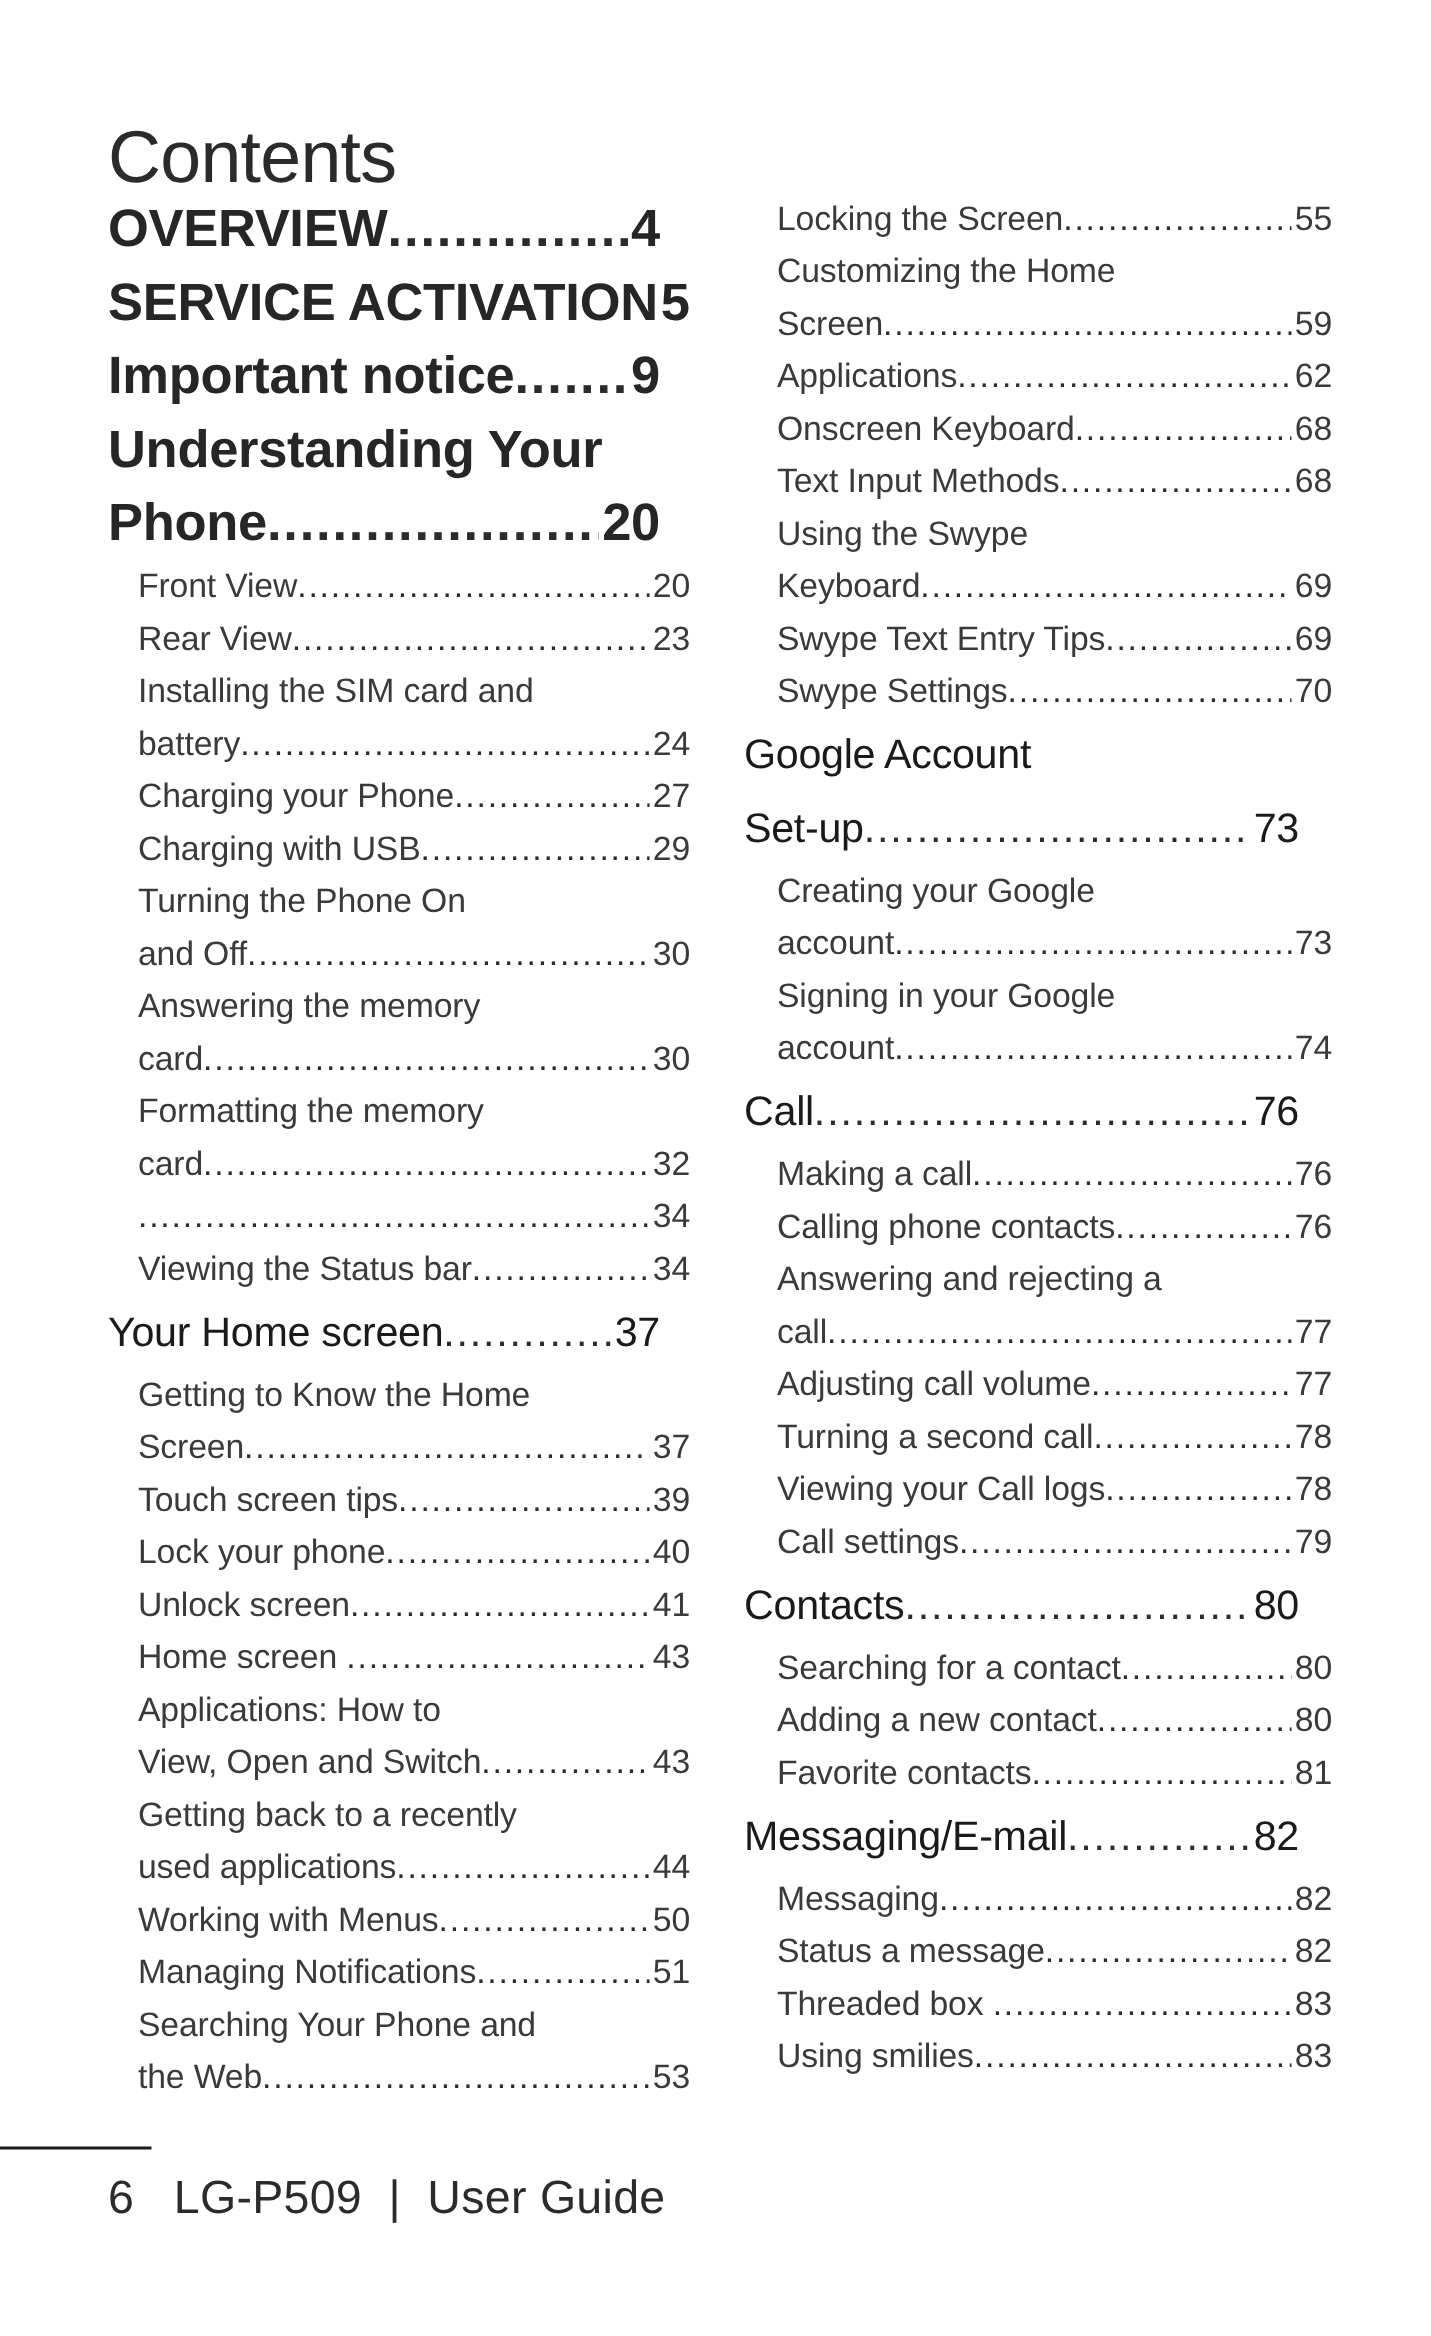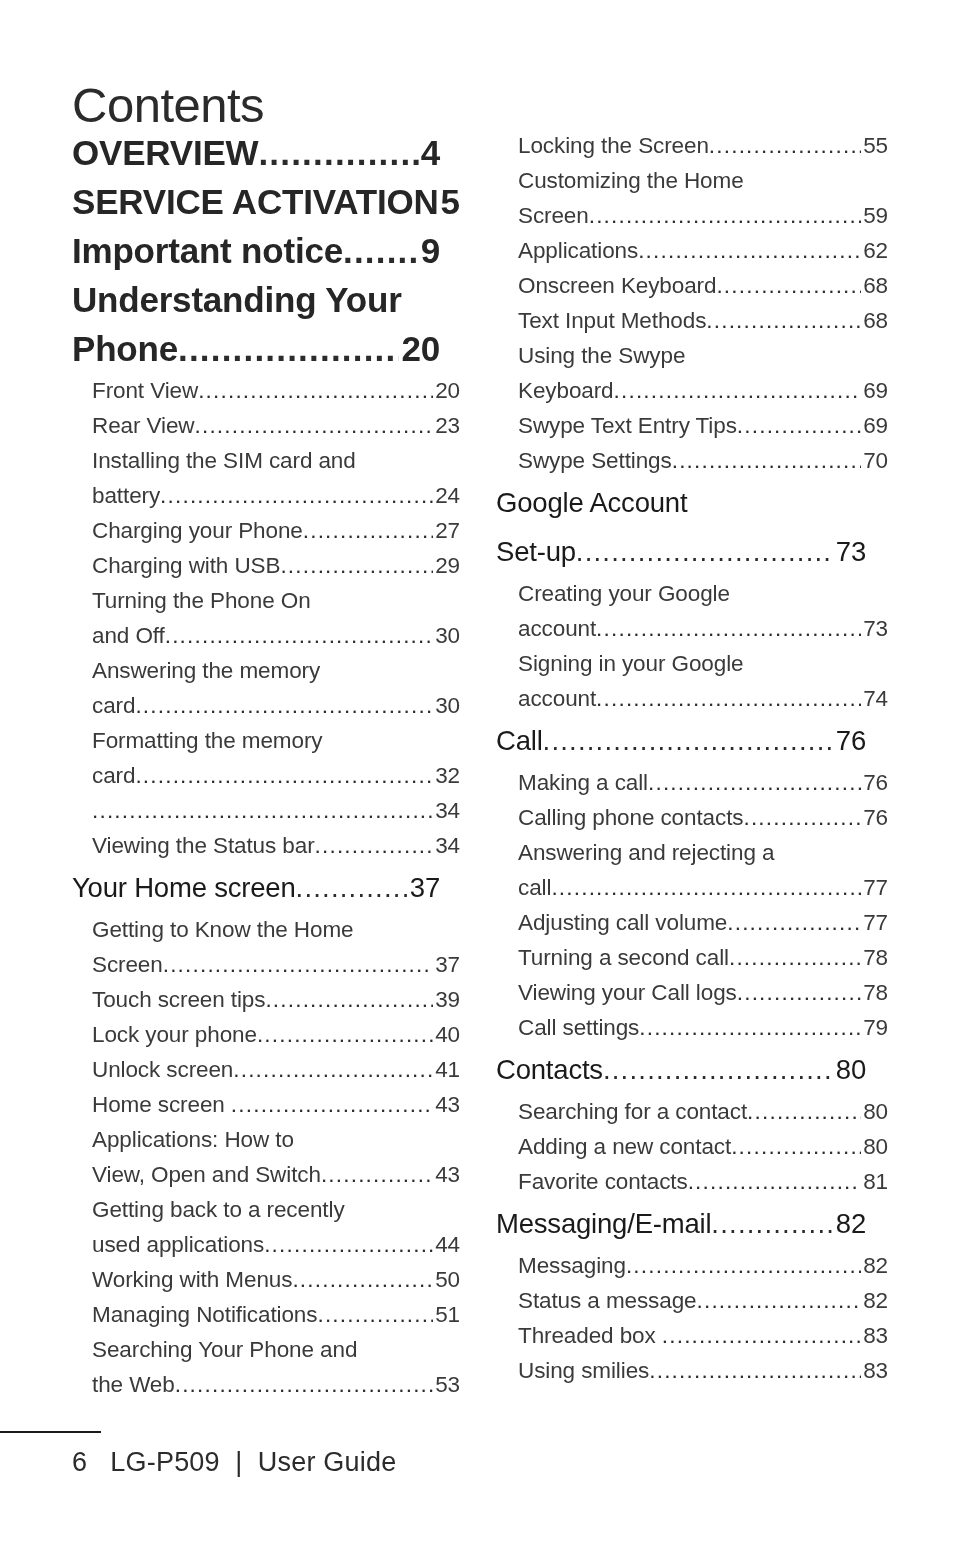--- a/index.html
+++ b/index.html
@@ -117,21 +117,21 @@
     left: 0;
     top: 1431px;
     width: 101px;
     height: 0;
     border-top: 2px solid #1a1a1a;
   }
   .footer {
     position: absolute;
     left: 72px;
     top: 1449px;
-    font-size: 27px;
+    font-size: 31px;
     font-weight: 400;
     color: #2b2b2b;
     letter-spacing: 0.2px;
     white-space: pre;
     line-height: 1;
   }
 </style>
 </head>
 <body>
 

